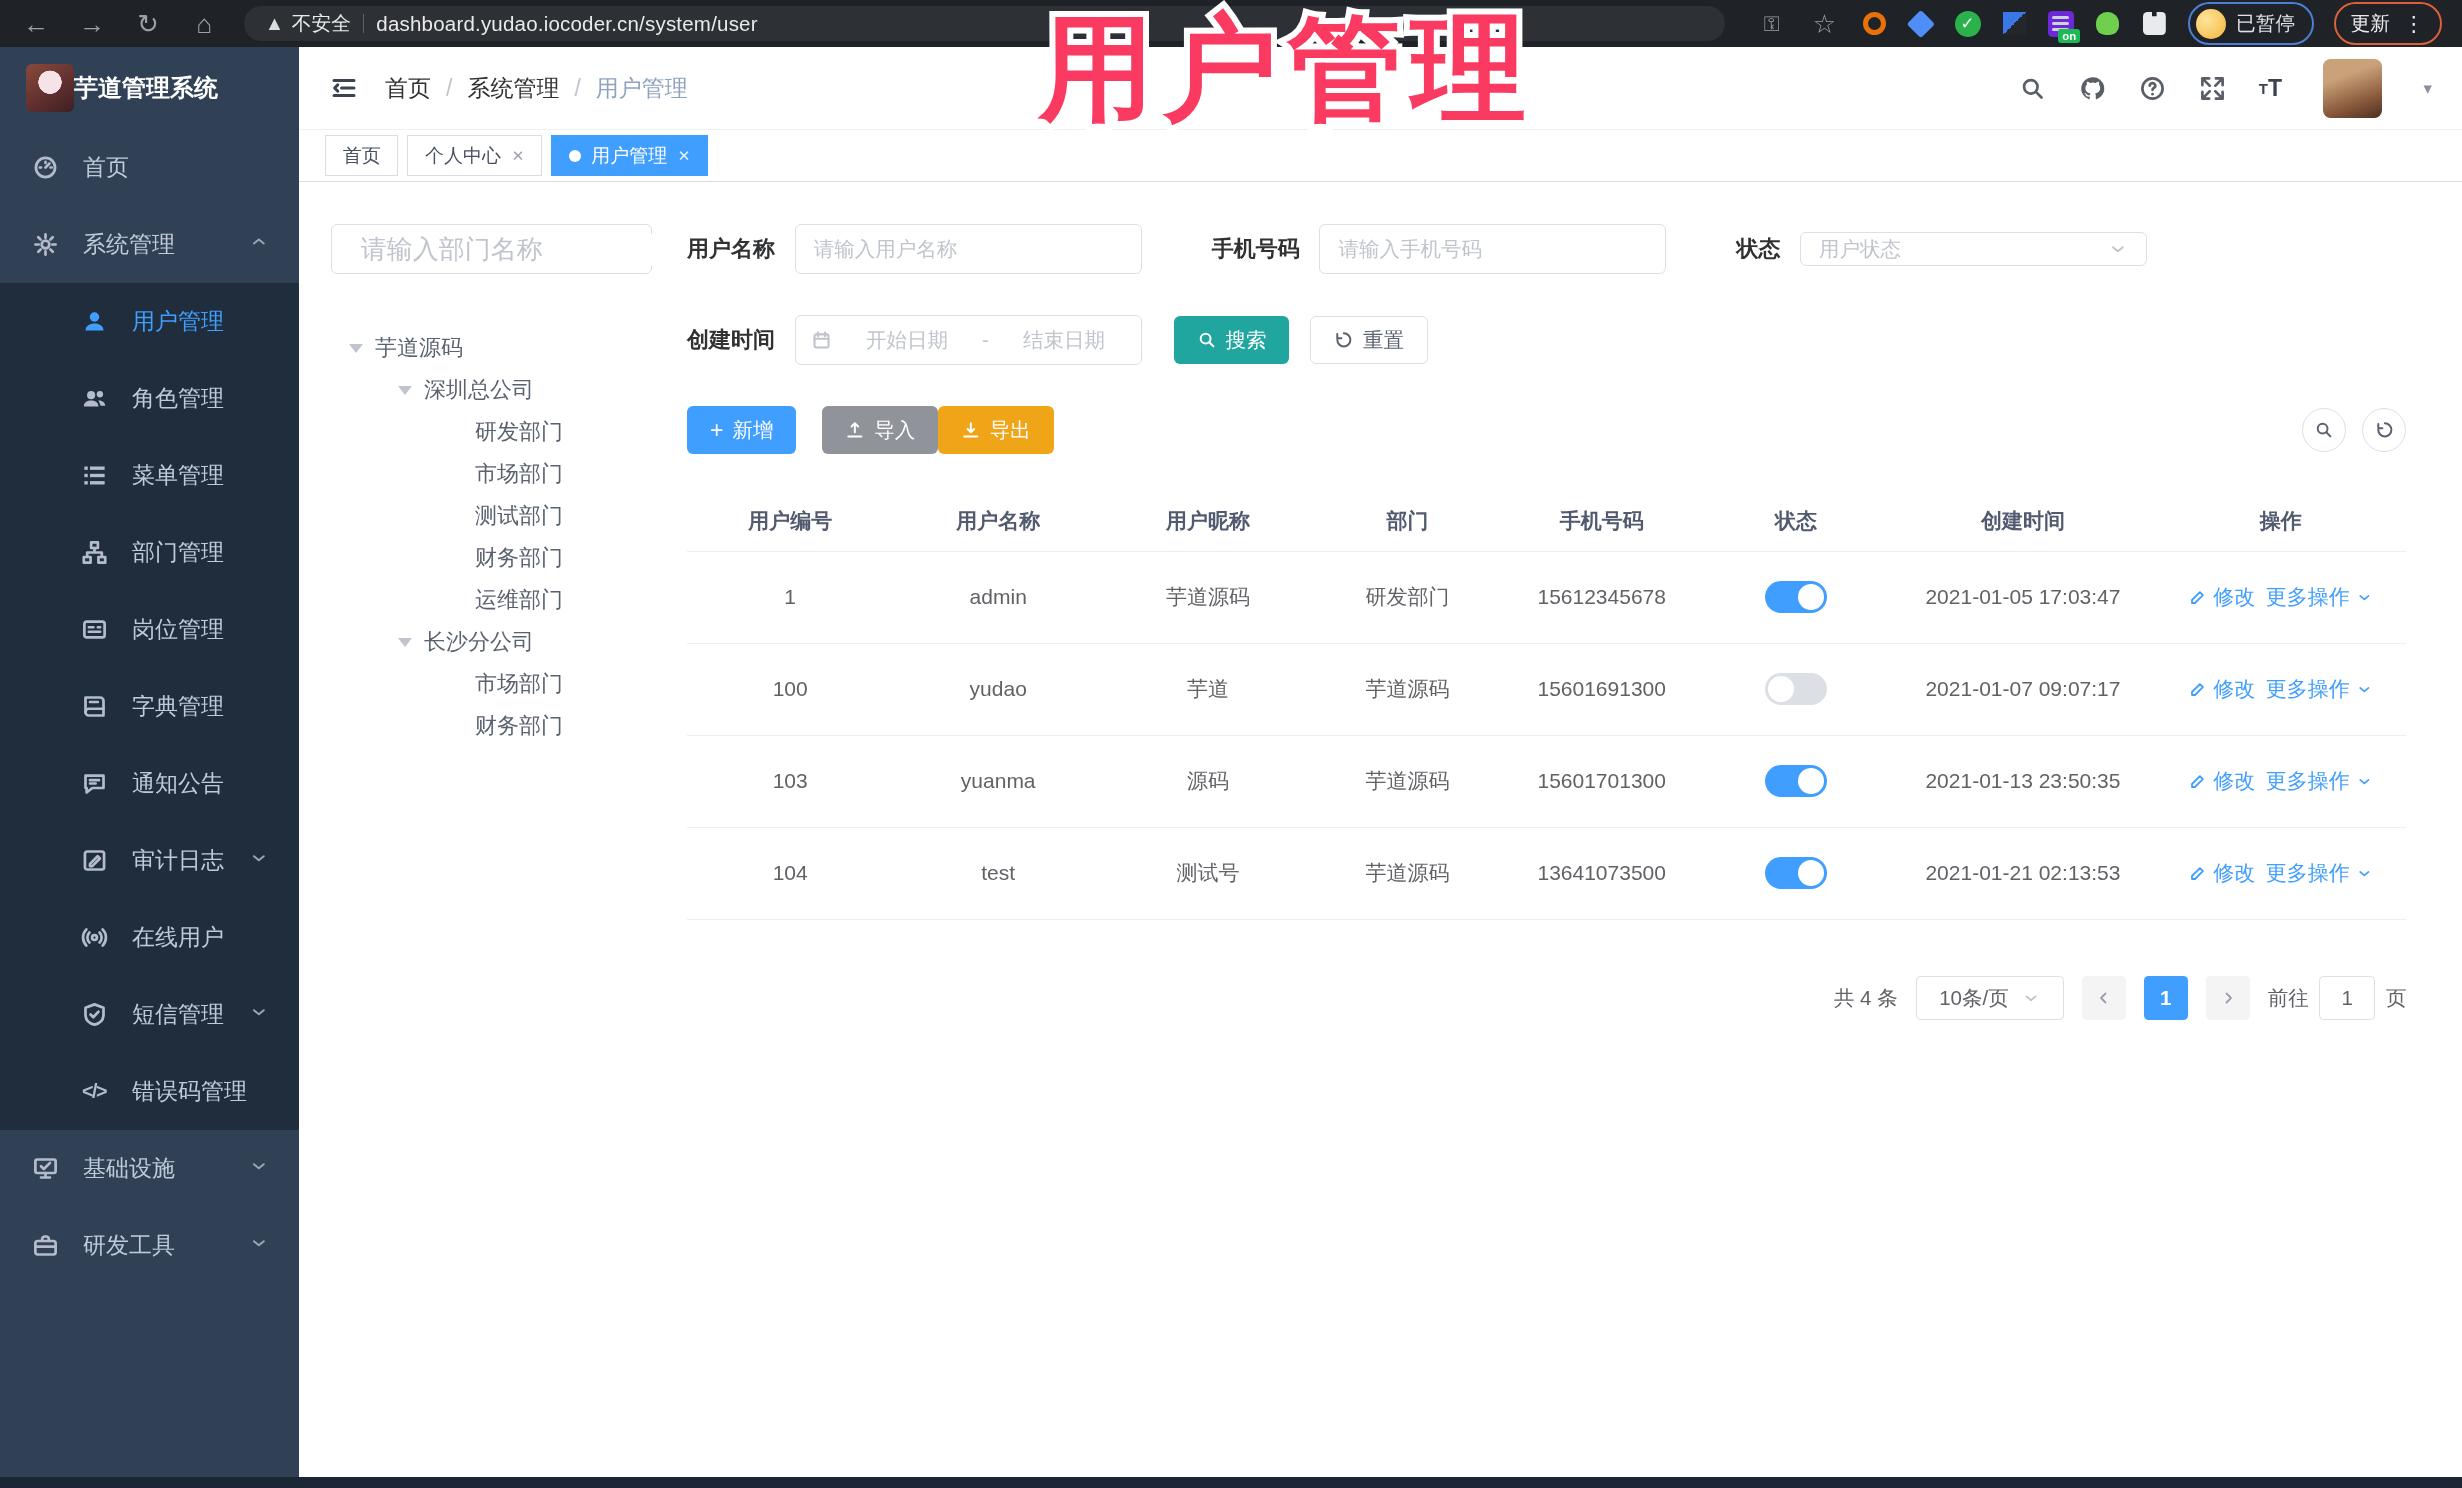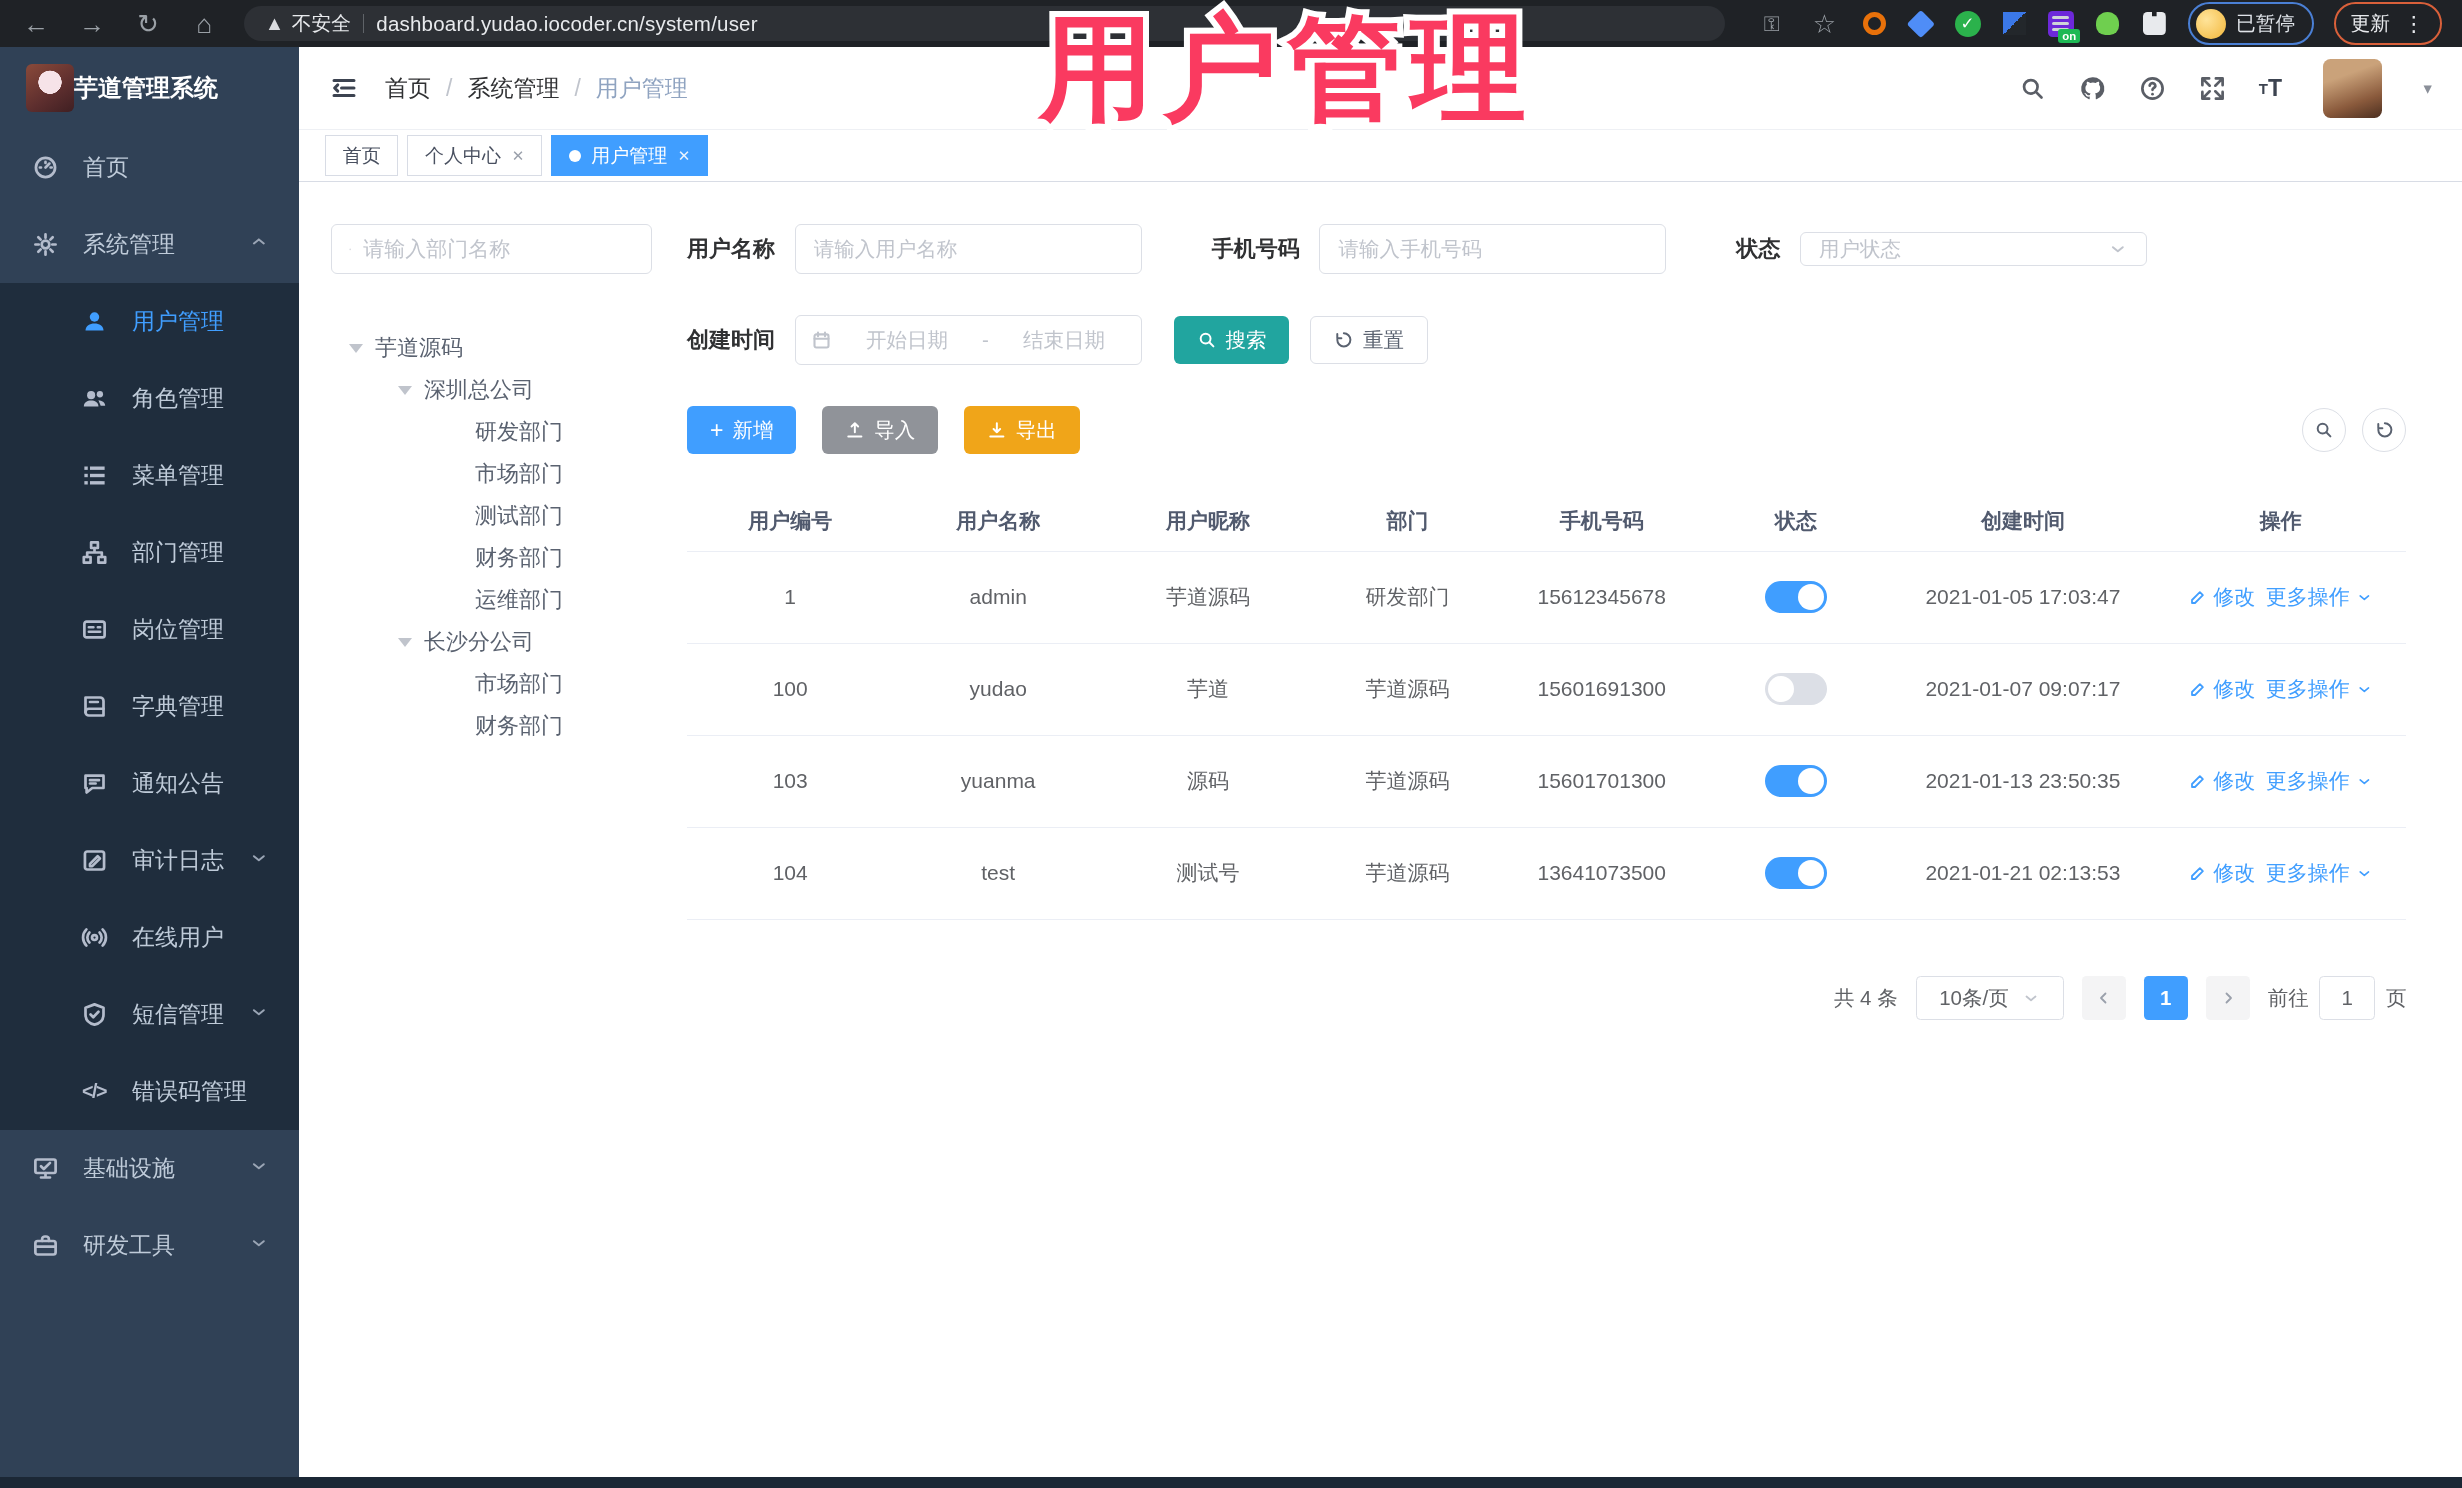--- a/index.html
+++ b/index.html
@@ -69,21 +69,21 @@
   .tab{height:41px;display:flex;align-items:center;gap:10.6px;padding:0 16.7px;border:0.8px solid #d8dce5;background:#fff;font-size:19px;color:#495060;cursor:pointer}
   .tab .x{font-size:15px;color:#9aa0ab}
   .tab.active{background:#409eff;border-color:#409eff;color:#fff}
   .tab.active .x{color:#eaf4ff}
   .dot{width:12px;height:12px;border-radius:50%;background:#fff}
 
   .content{flex:1;display:flex;padding:42px 42px 0 32px;min-height:0}
   
   .treepanel{width:356px;flex:none;padding-right:30px}
   .treesearch{width:321px;height:50px;border:0.8px solid #dcdfe6;border-radius:6px;display:flex;align-items:center;padding:0 16.7px;gap:12px;color:#c0c4cc}
-  .treesearch input{border:none;outline:none;flex:1;font-size:21px;color:#8b5cf6;font-family:inherit}
+  .treesearch input{border:none;outline:none;flex:1;font-size:26px;color:#8b5cf6;font-family:inherit}
   .treesearch input::placeholder{color:#c0c4cc}
   .tree{margin-top:53px;font-size:22px;color:#5a6270}
   .tnode{display:flex;align-items:center;height:42px;cursor:pointer;white-space:nowrap}
   .tnode .caret{width:0;height:0;border-left:7.6px solid transparent;border-right:7.6px solid transparent;border-top:9px solid #c0c4cc;margin-right:12px;flex:none}
   .lv0{padding-left:18px}.lv1{padding-left:67px}.lv2{padding-left:144px}
 
   
   .panel{flex:1;min-width:0;padding-right:13.6px}
   .frow{display:flex;align-items:center;margin-bottom:41px}
   .flabel{font-size:22px;font-weight:700;color:#303133;margin-right:19.7px;white-space:nowrap}
@@ -92,21 +92,21 @@
   .fgap{width:70px;flex:none}
   .fselect{width:347px;height:34px;border:0.8px solid #dcdfe6;border-radius:6px;display:flex;align-items:center;padding:0 18px;color:#c0c4cc;font-size:20.5px;cursor:pointer}
   .fselect .ph{flex:1}
   .daterange{width:347px;height:50px;border:0.8px solid #dcdfe6;border-radius:6px;display:flex;align-items:center;padding:0 15px;gap:13.6px;color:#c0c4cc;font-size:20.5px}
   .daterange .d{flex:1;text-align:center}
   .btn{height:48px;border-radius:6px;border:none;font-size:20.5px;display:inline-flex;align-items:center;gap:9px;padding:0 23px;cursor:pointer;font-family:inherit;white-space:nowrap}
   .btn.teal{background:#21a59f;color:#fff;margin-left:32px}
   .btn.plain{background:#fff;color:#5a6270;border:0.8px solid #dcdfe6;margin-left:21px}
   .btn.blue{background:#409eff;color:#fff}
   .btn.gray{background:#909399;color:#fff;margin-left:26px}
-  .btn.yellow{background:#f0a519;color:#fff;margin-left:26px}
+  .btn.yellow{background:#f0a519;color:#fff;}
   .toolrow{display:flex;align-items:center;margin-bottom:38px}
   .circbtns{margin-left:auto;display:flex;gap:16.7px}
   .circ{width:44px;height:44px;border-radius:50%;border:0.8px solid #dcdfe6;background:#fff;display:flex;align-items:center;justify-content:center;color:#5a6270;cursor:pointer}
 
   table.users{width:100%;border-collapse:collapse;table-layout:fixed}
   table.users th{height:59px;font-size:21px;font-weight:700;color:#515a6e;border-bottom:0.8px solid #ebeef5;background:#fff}
   table.users td{height:92px;font-size:21px;color:#606266;text-align:center;border-bottom:0.8px solid #ebeef5}
   .oplinks{color:#409eff;display:flex;align-items:center;justify-content:center;gap:10.6px;white-space:nowrap}
   .oplinks .lnk{cursor:pointer;display:flex;align-items:center;gap:6px}
   .switch{width:62px;height:32px;border-radius:16px;background:#dcdfe6;position:relative;display:inline-block;cursor:pointer;vertical-align:middle}

